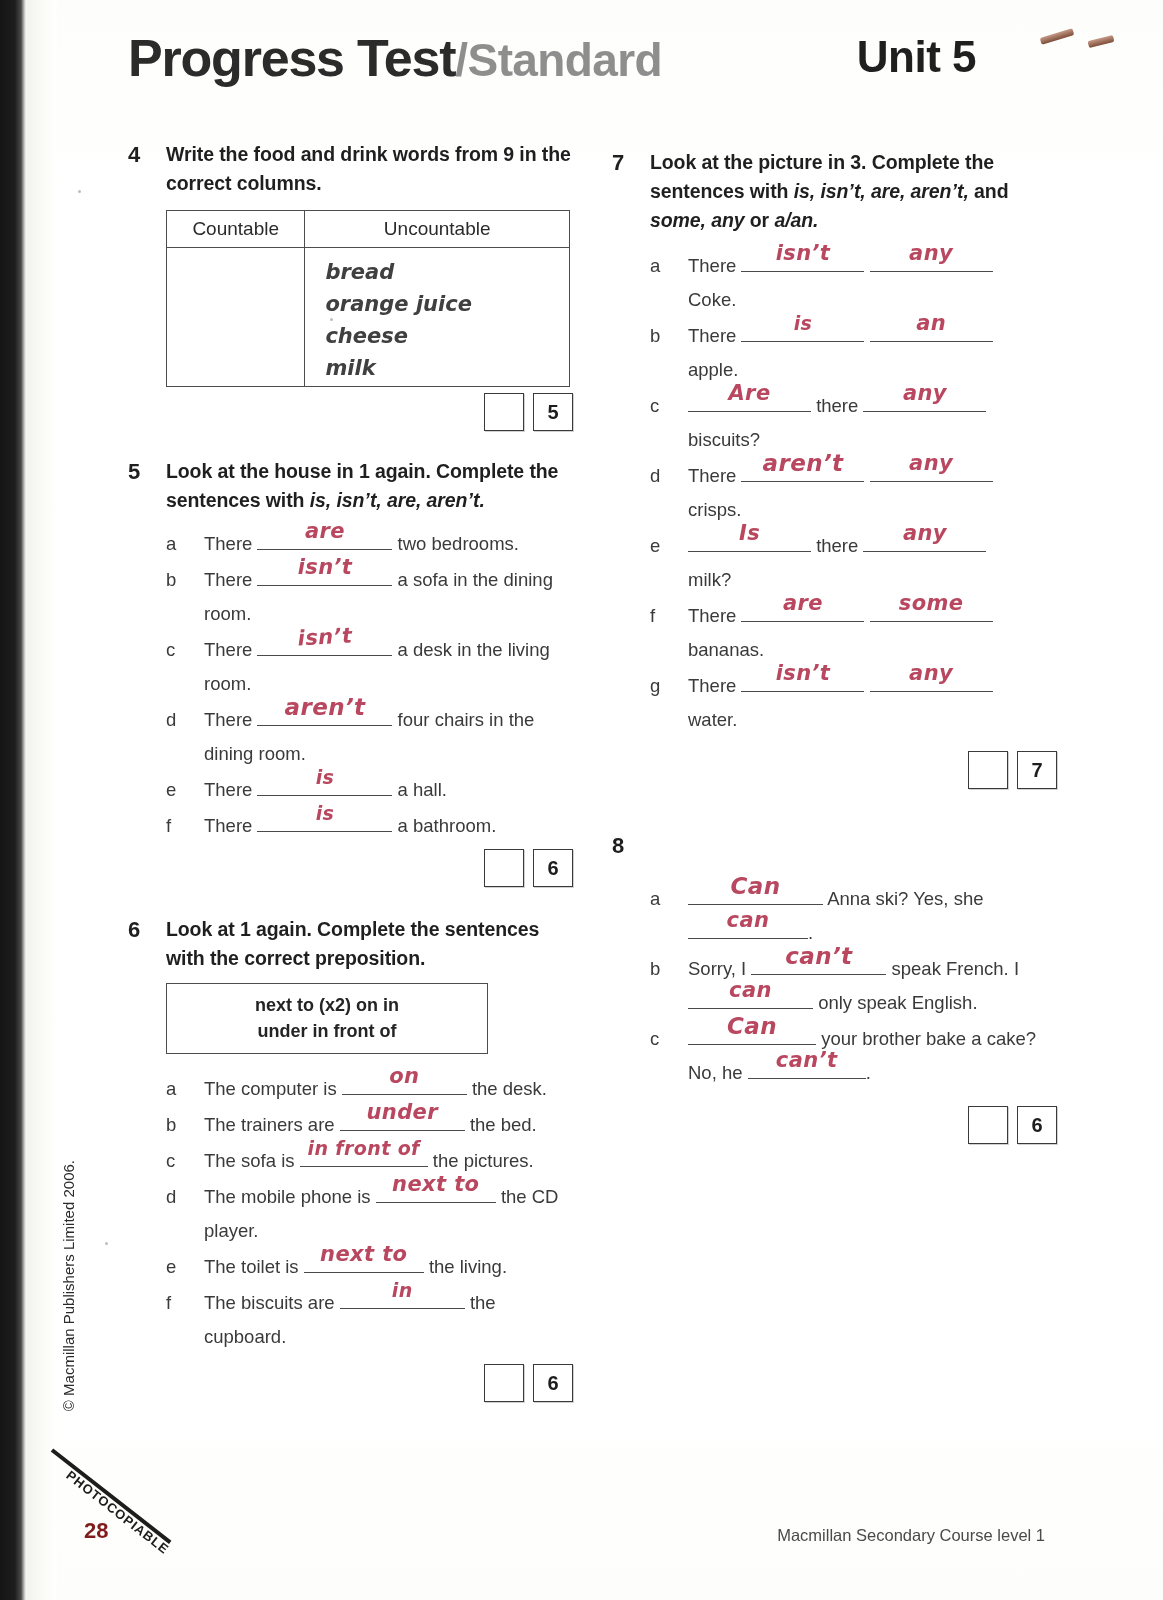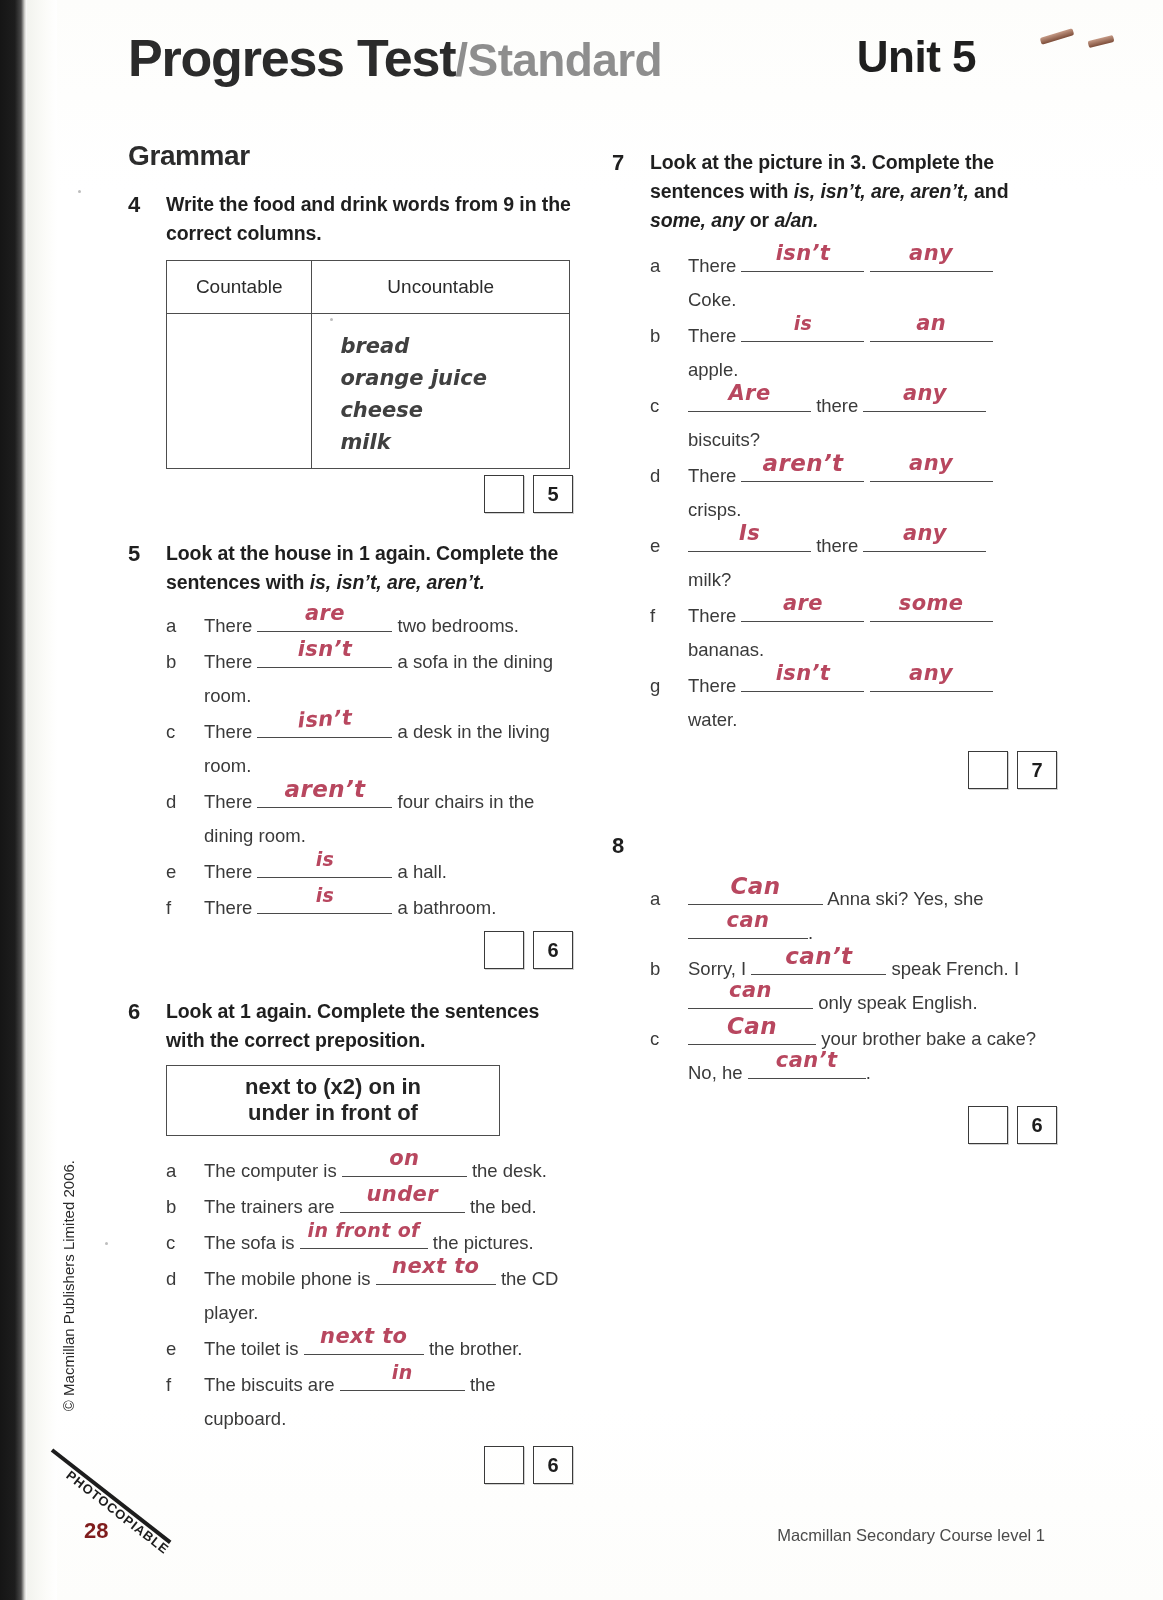--- a/index.html
+++ b/index.html
@@ -109,38 +109,38 @@
   .hw.sm { font-size: 19px; }
   .hw.lg { font-size: 23px; }
   .hw.rot { transform: translateX(-50%) rotate(-3deg); }
 
   
   .tbl {
     margin-left: 38px; margin-top: 12px;
     width: 404px; border: 1.4px solid #4d4d4d;
     border-collapse: collapse;
   }
-  .tbl td, .tbl th { border: 1.2px solid #4d4d4d; padding: 8px; }
+  .tbl td, .tbl th { border: 1.2px solid #4d4d4d; padding: 0; }
   .tbl th {
     font-size: 19px; font-weight: normal; color: #2b2b2b;
     height: 36px; text-align: center;
   }
   .tbl td { height: 138px; vertical-align: top; }
   .cell-hw {
     font-family: "DejaVu Sans", sans-serif; font-style: italic; font-weight: bold;
     color: #404040; font-size: 21px; padding: 8px 0 0 20px; line-height: 32px;
   }
   .cell-hw div { white-space: nowrap; }
 
   
   .wordbox {
     margin-left: 38px; margin-top: 10px;
     width: 300px; border: 1.4px solid #4d4d4d;
-    text-align: center; padding: 8px 16px 9px;
-    font-size: 22px; font-weight: bold; color: #242424; line-height: 26px;
+    text-align: center; padding: 8px 10px 9px;
+    font-size: 18px; font-weight: bold; color: #242424; line-height: 26px;
   }
 
   
   .score { display: flex; justify-content: flex-end; margin-top: 6px; }
   .score .sbox {
     width: 38px; height: 36px; border: 1.6px solid #3a3a3a;
     margin-left: 9px; display: flex; align-items: center; justify-content: center;
     font-size: 20px; font-weight: bold; color: #1d1d1d;
     box-shadow: 1px 1px 0 rgba(0,0,0,0.18);
   }
@@ -186,21 +186,20 @@
 
     <div class="header">
       <span class="title-main">Progress Test</span><span class="title-sub">/</span><span class="title-sub">Standard</span>
       <span class="title-unit">Unit 5</span>
     </div>
     <div class="staple s1"></div>
     <div class="staple s2"></div>
 
     <div class="col-left">
 
-      <div class="section-head">Grammar</div>
 
       <div class="ex">
         <div class="ex-head">
           <div class="ex-num">4</div>
           <div class="ex-prompt">
             <span>Write the food and drink words from 9 in the correct columns.</span>
           </div>
         </div>
         <table class="tbl">
           <tbody>
@@ -334,21 +333,21 @@
               <span>The mobile phone is</span>
               <span class="blank" style="width:120px;"><span class="hw">next to</span></span>
               <span>the CD player.</span>
             </div>
           </div>
           <div class="item">
             <div class="item-letter">e</div>
             <div class="item-body">
               <span>The toilet is</span>
               <span class="blank" style="width:120px;"><span class="hw">next to</span></span>
-              <span>the brother.</span>
+              <span>the living.</span>
             </div>
           </div>
           <div class="item">
             <div class="item-letter">f</div>
             <div class="item-body">
               <span>The biscuits are</span>
               <span class="blank" style="width:125px;"><span class="hw sm">in</span></span>
               <span>the cupboard.</span>
             </div>
           </div>

